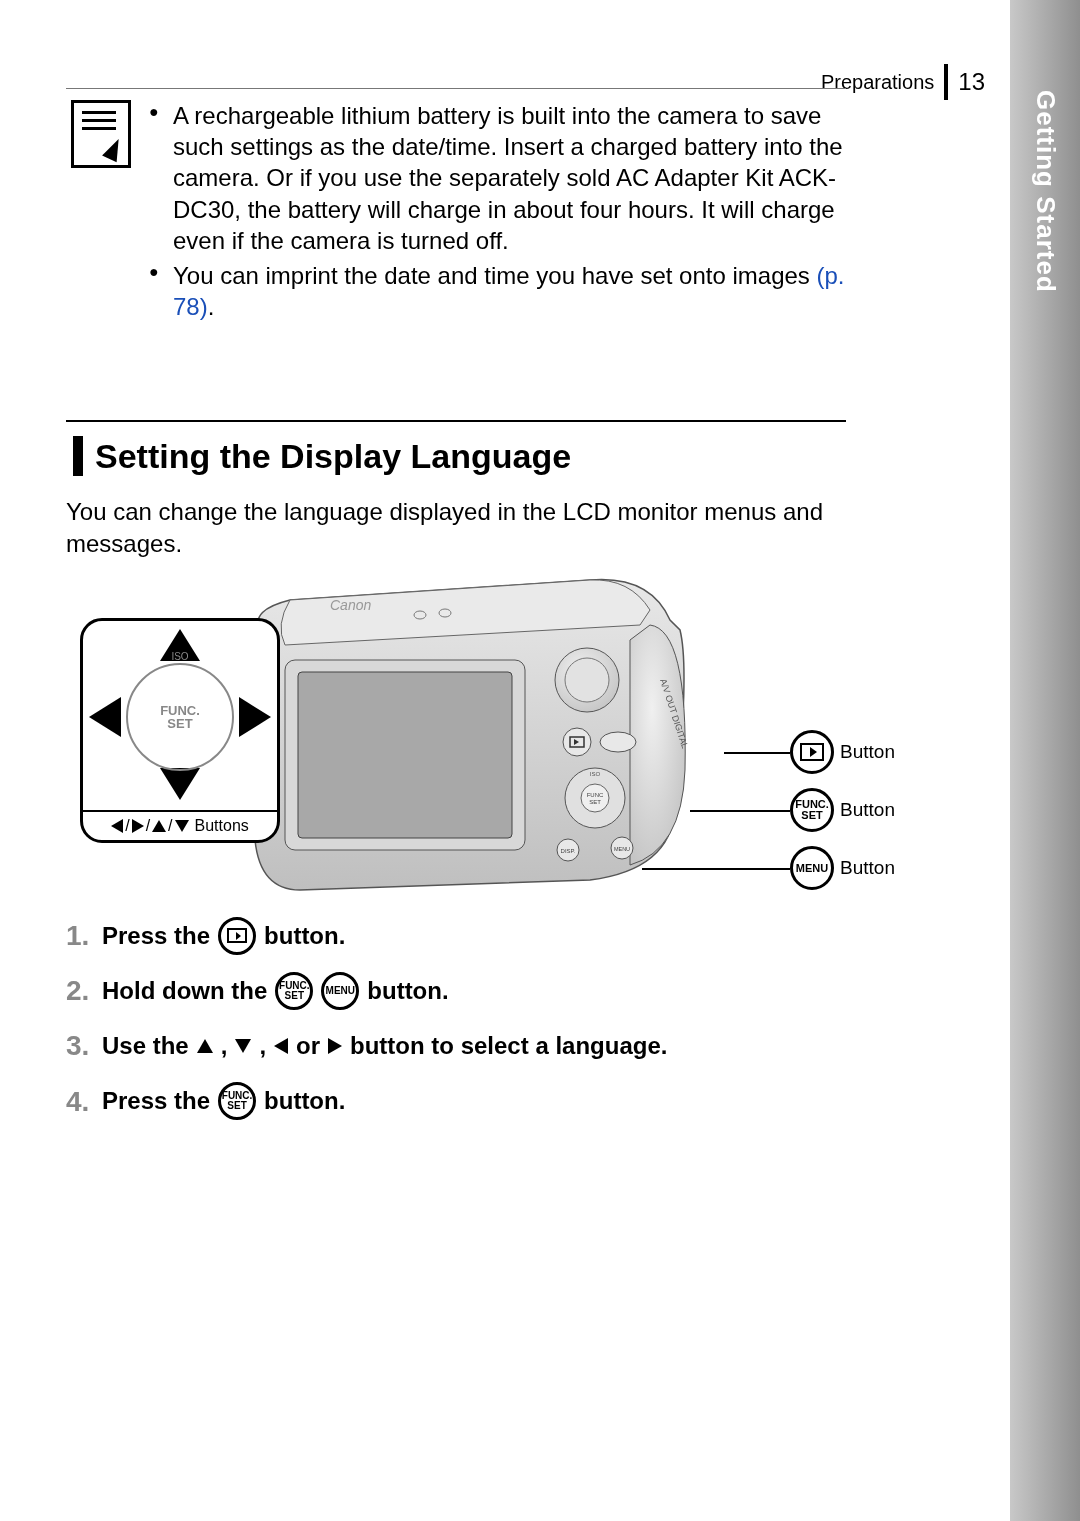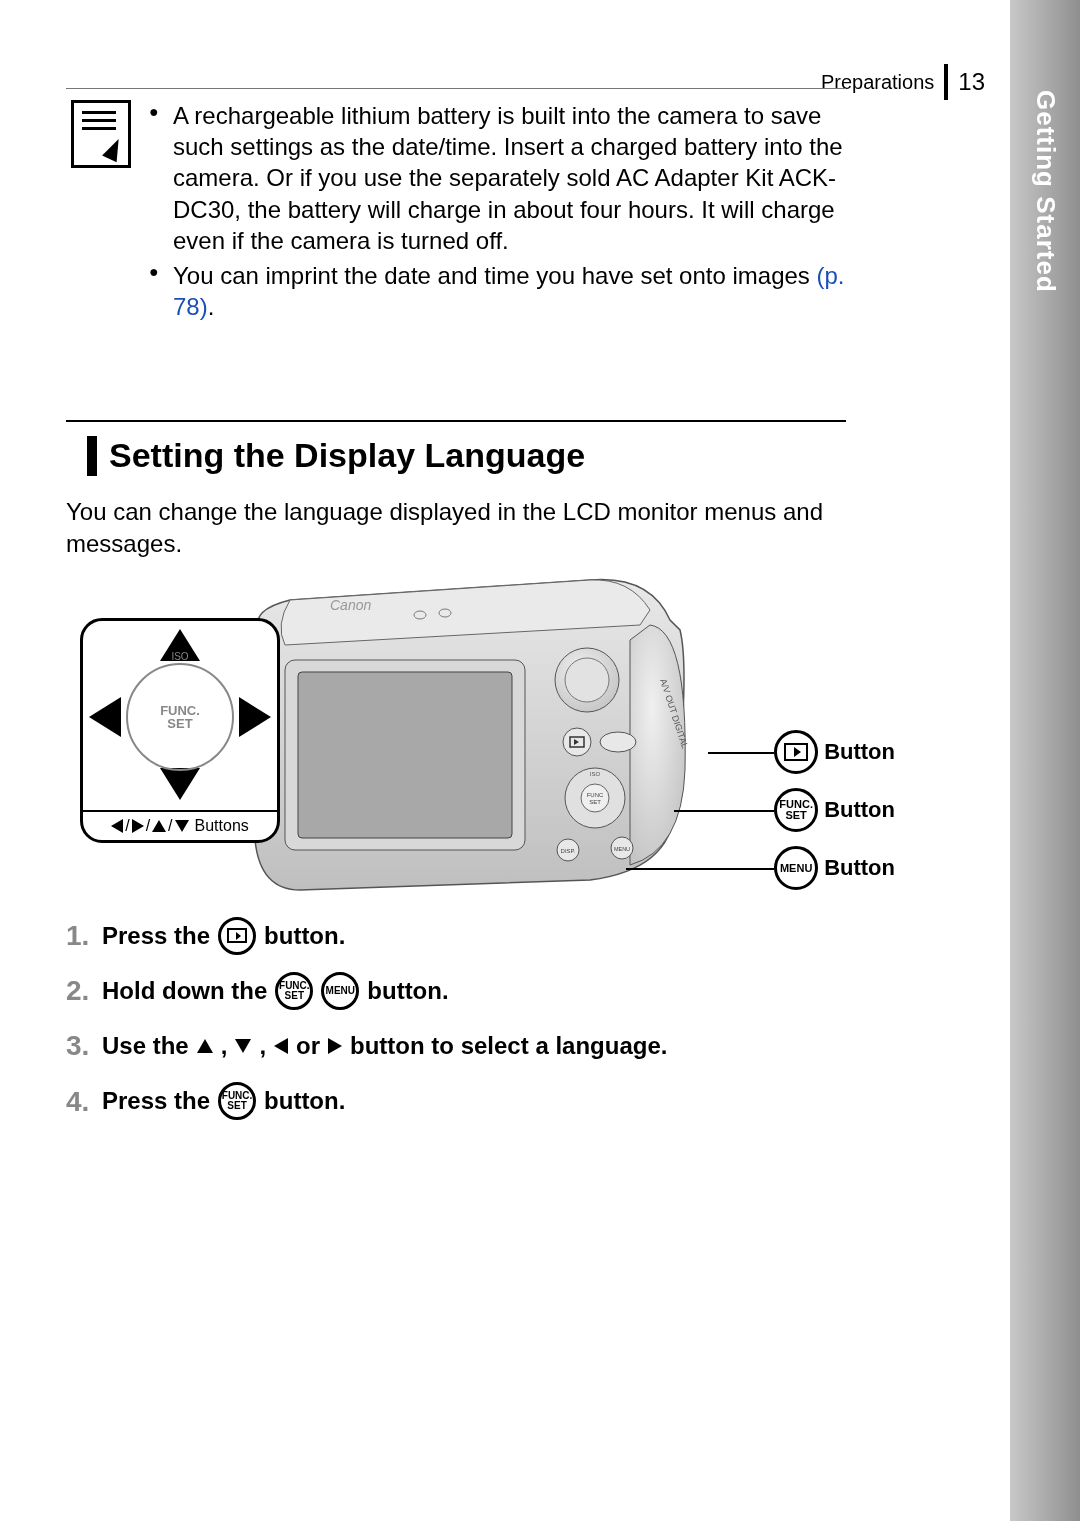--- a/index.html
+++ b/index.html
@@ -120,23 +120,23 @@
     position: absolute;
     top: 420px;
     left: 66px;
     width: 780px;
     height: 2px;
     background: #000;
   }
   .section-title {
     position: absolute;
     top: 436px;
-    left: 74px;
+    left: 60px;
     display: flex;
-    align-items: flex-start;
+    align-items: center;
     gap: 12px;
     padding-left: 13px;
   }
   .section-bar {
     width: 10px;
     height: 40px;
     background: #000;
   }
   .section-title-text {
     font-family: Arial, sans-serif;
@@ -234,21 +234,21 @@
     line-height:1;
   }
   .btn-ico.play::after{
     content:""; width:20px;height:14px;border:2px solid #000;display:block;position:relative;
   }
   .btn-ico.play::before{
     content:""; position:absolute; width:0;height:0;
     border-top:5px solid transparent;border-bottom:5px solid transparent;border-left:7px solid #000;
     margin-left: 3px;
   }
-  .btn-lbl { font-size: 22px; font-weight: bold; }
+  .btn-lbl { font-size: 19px; }
 
   .co-play { top: 160px; right: -55px; }
   .co-play .line{ width: 66px; left:-66px; top:22px;}
   .co-func { top: 218px; right: -55px; }
   .co-func .line{ width: 100px; left:-100px; top:22px;}
   .co-menu { top: 276px; right: -55px; }
   .co-menu .line{ width: 148px; left:-148px; top:22px;}
 
   .steps {
     position: absolute;

